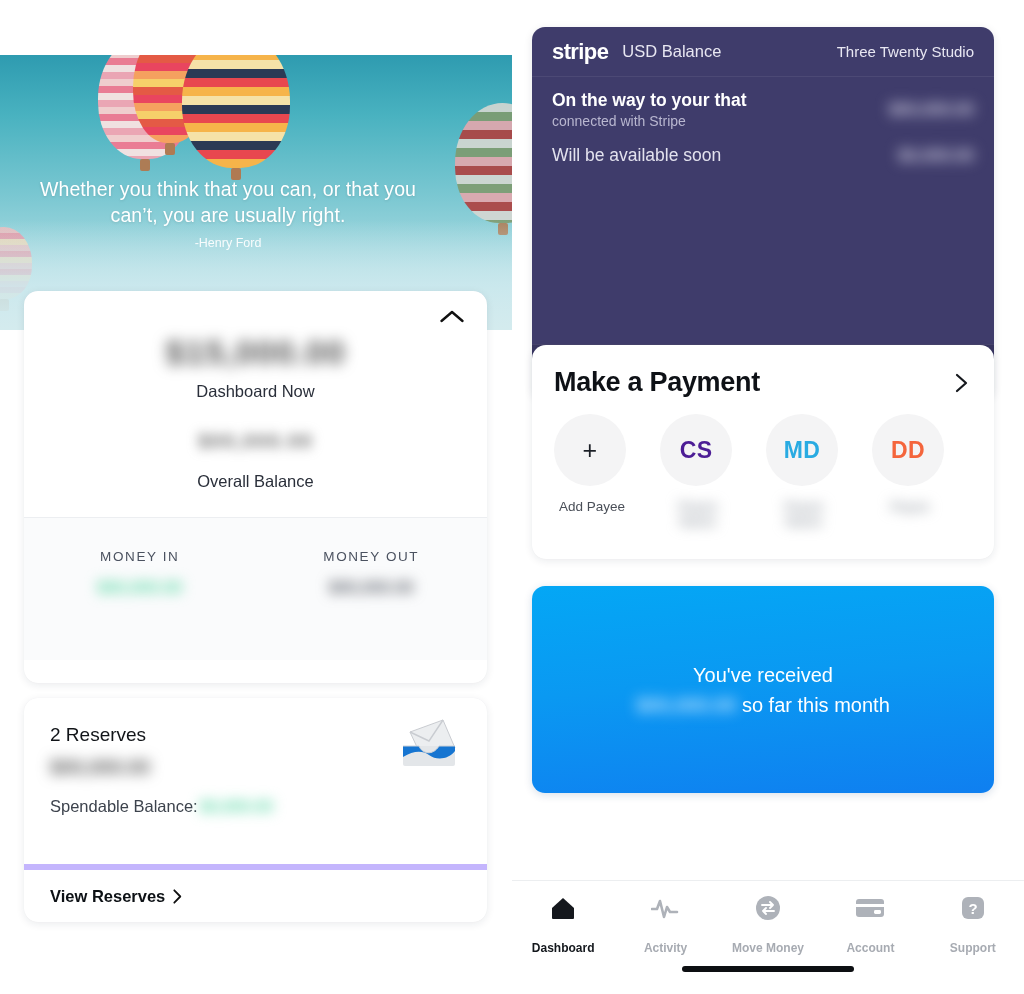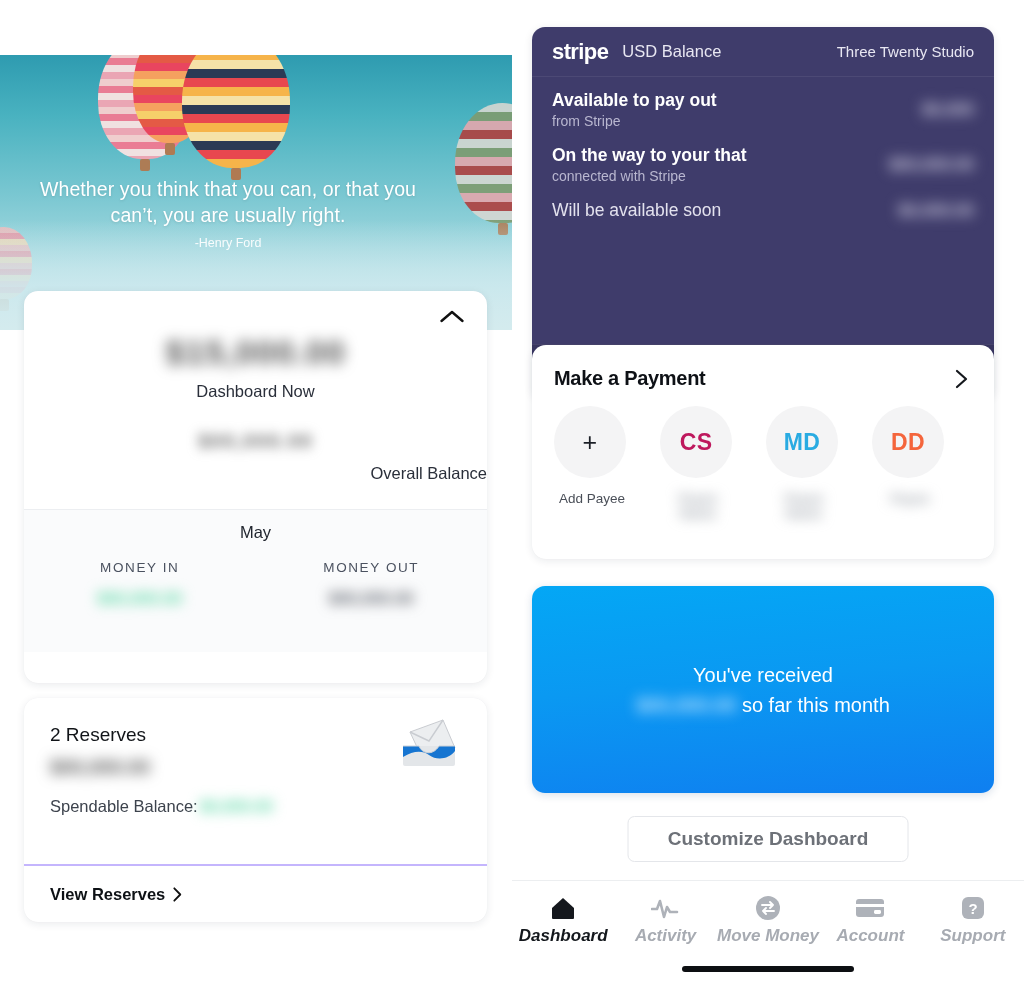--- a/index.html
+++ b/index.html
@@ -97,21 +97,21 @@
     position:absolute; right: 22px; top: 18px; width: 26px; height: 16px; cursor: pointer;
   }
   .balance-top { padding: 42px 0 26px; text-align: center; }
   .blur-amt {
     display:inline-block; border-radius: 6px;
     filter: blur(7px); color: #555; font-weight: 700;
   }
   .amt-big { font-size: 34px; letter-spacing: 1px; }
   .amt-mid { font-size: 21px; letter-spacing: 1px; color:#777; filter: blur(6px); }
   .amt-label { font-size: 16.5px; color: #2a2f3a; margin-top: 10px; }
-  .sub-label { font-size: 16.5px; color: #2a2f3a; margin-top: 11px; text-align: right; }
+  .sub-label { font-size: 16.5px; color: #2a2f3a; margin-top: 19px; }
   .month-band {
     border-top: 1px solid #eceef1; background: #fafbfc;
     height: 143px; padding-top: 13px; text-align: center;
   }
   .month-name { font-size: 16.5px; color: #21262f; }
   .io-row { display: flex; margin-top: 18px; }
   .io-col { flex: 1; text-align: center; }
   .io-head { font-size: 13.5px; letter-spacing: 1.6px; color: #4b5260; font-weight: 500; }
   .io-val { margin-top: 14px; font-size: 17px; font-weight: 700; filter: blur(6.5px); display:inline-block; }
   .io-in { color: #5ed9a6; }
@@ -121,21 +121,21 @@
     position: absolute; left: 24px; top: 698px; width: 463px; height: 224px; overflow: hidden;
   }
   .res-body { padding: 26px 26px 0 26px; position: relative; }
   .res-title { font-size: 19px; color: #111418; font-weight: 400; }
   .res-amount { margin-top: 10px; font-size: 20px; font-weight: 700; color:#555; filter: blur(7px); display:inline-block; }
   .res-spend { margin-top: 18px; font-size: 16.5px; color: #3d434d; display:flex; align-items:center; gap:2px;}
   .res-spend-val { font-weight: 600; color:#5fd9a8; filter: blur(6.5px); display:inline-block; }
   .tray-icon { position: absolute; right: 22px; top: 10px; width: 72px; height: 66px; }
   .res-footer {
     position:absolute; left:0; right:0; bottom:0; height:58px;
-    border-top:2px solid #c4b5fd; display:flex; align-items:center; padding-left:26px;
+    border-top:6px solid #c4b5fd; display:flex; align-items:center; padding-left:26px;
   }
   .res-footer-link { font-size: 16.5px; font-weight: 700; color:#0d1115; display:flex; align-items:center; gap:8px; cursor:pointer;}
 
   
   .right-pane { position: absolute; left: 512px; top: 0; width: 512px; height: 994px; background:#fff; }
 
   .stripe-card {
     position:absolute; left: 20px; top: 27px; width: 462px; height: 373px;
     background: #3f3c6b; border-radius: 13px; overflow:hidden;
     box-shadow: 0 2px 9px rgba(20,30,50,.10);
@@ -159,21 +159,21 @@
     display:flex; align-items:flex-end; padding: 0 20px;
     border-top: 1px solid rgba(255,255,255,.08);
   }
   .total-label { font-size: 21px; color:#fff; font-weight: 400; }
   .total-val { margin-left:auto; font-size: 19px; font-weight:700; color:#4fb8bd; filter: blur(7px); }
 
   .pay-card {
     position:absolute; left:20px; top: 345px; width: 462px; height: 214px;
   }
   .pay-head { display:flex; align-items:center; padding: 22px 22px 0 22px; }
-  .pay-title { font-size: 20px; font-weight: 800; color:#0e1116; letter-spacing:-.3px;}
+  .pay-title { font-size: 27px; font-weight: 800; color:#0e1116; letter-spacing:-.3px;}
   .pay-chev { margin-left:auto; width: 20px; height: 22px; cursor:pointer; }
   .payees { display:flex; padding: 16px 22px 0 22px; gap: 30px; }
   .payee { width: 76px; text-align:center; cursor:pointer; }
   .avatar {
     width: 72px; height: 72px; border-radius: 50%; background:#f4f4f5;
     display:flex; align-items:center; justify-content:center;
     font-size: 23px; font-weight: 800; letter-spacing:.3px;
   }
   .avatar.plus { font-size: 25px; font-weight: 500; color:#1b1f26; }
   .payee-name { margin-top: 13px; font-size: 13.5px; color:#4a4f58; }
@@ -198,21 +198,21 @@
     font-size: 19px; font-weight: 700; color:#6d7178; cursor:pointer;
   }
 
   .tabbar {
     position:absolute; left:0; bottom:0; width: 512px; height: 114px;
     border-top: 1px solid #eceef0; background:#fff;
   }
   .tabs { display:flex; padding-top: 12px; }
   .tab { flex:1; text-align:center; cursor:pointer; }
   .tab .ticon { height: 30px; display:flex; align-items:center; justify-content:center; }
-  .tab .tlabel { margin-top: 3px; font-size: 17px; color:#a7abb2; font-weight: 600; font-style: italic; }
+  .tab .tlabel { margin-top: 18px; font-size: 12px; color:#a7abb2; font-weight: 600; }
   .tab.active .tlabel { color:#13171c; }
   .home-indicator {
     position:absolute; left:50%; transform:translateX(-50%); bottom: 22px;
     width: 172px; height: 6px; border-radius: 3px; background:#0d0f12;
   }
 </style>
 </head>
 <body>
 
 <div class="screen">
@@ -262,21 +262,20 @@
       <svg class="chev-up" viewBox="0 0 26 16">
         <path d="M2.5 12 L13 3 L23.5 12" stroke="#111" stroke-width="2.4" fill="none" stroke-linecap="round" stroke-linejoin="round"></path>
       </svg>
       <div class="balance-top">
         <div><span class="blur-amt amt-big">$15,000.00</span></div>
         <div class="amt-label">Dashboard Now</div>
         <div style="margin-top:28px"><span class="blur-amt amt-mid">$00,000.00</span></div>
         <div class="sub-label">Overall Balance</div>
       </div>
       <div class="month-band">
-        <div class="month-name">May</div>
         <div class="io-row">
           <div class="io-col">
             <div class="io-head">MONEY IN</div>
             <div><span class="io-val io-in">$00,000.00</span></div>
           </div>
           <div class="io-col">
             <div class="io-head">MONEY OUT</div>
             <div><span class="io-val io-out">$00,000.00</span></div>
           </div>
         </div>
@@ -316,27 +315,20 @@
 
     <div class="stripe-card">
       <div class="stripe-head">
         <span class="stripe-logo">stripe</span>
         <span class="stripe-sub">USD Balance</span>
         <span class="stripe-acct">Three Twenty Studio</span>
       </div>
       <div class="stripe-rows">
         <div class="s-row">
           <div class="s-texts">
-            <div class="s-t1">Available to pay out</div>
-            <div class="s-t2">from Stripe</div>
-          </div>
-          <div class="s-val">$0,000</div>
-        </div>
-        <div class="s-row">
-          <div class="s-texts">
             <div class="s-t1">On the way to your that</div>
             <div class="s-t2">connected with Stripe</div>
           </div>
           <div class="s-val">$00,000.00</div>
         </div>
         <div class="s-row">
           <div class="s-texts">
             <div class="s-t1 light">Will be available soon</div>
           </div>
           <div class="s-val">$0,000.00</div>
@@ -354,21 +346,21 @@
         <svg class="pay-chev" viewBox="0 0 20 22">
           <path d="M5 3 L14 11 L5 19" stroke="#15181d" stroke-width="2.2" fill="none" stroke-linecap="round" stroke-linejoin="round"></path>
         </svg>
       </div>
       <div class="payees">
         <div class="payee">
           <div class="avatar plus">+</div>
           <div class="payee-name">Add Payee</div>
         </div>
         <div class="payee">
-          <div class="avatar" style="color:#be185d">CS</div>
+          <div class="avatar" style="color:#4c1d95">CS</div>
           <div class="payee-name blurred">Payee Name</div>
         </div>
         <div class="payee">
           <div class="avatar" style="color:#29ABE2">MD</div>
           <div class="payee-name blurred">Payee Name</div>
         </div>
         <div class="payee">
           <div class="avatar" style="color:#F4653C">DD</div>
           <div class="payee-name blurred">Payee</div>
         </div>
@@ -376,21 +368,20 @@
     </div>
 
     <div class="promo-card">
       <div class="promo-text">
         <span>You've received</span><br>
         <span class="promo-amount">$00,000.00</span>
         <span>so far this month</span>
       </div>
     </div>
 
-    <div class="customize-btn">Customize Dashboard</div>
 
     <div class="tabbar">
       <div class="tabs">
         <div class="tab active">
           <div class="ticon">
             <svg width="26" height="24" viewBox="0 0 26 24">
               <path d="M13 2 L24 12 v10 a1 1 0 0 1 -1 1 h-20 a1 1 0 0 1 -1 -1 V12 Z" fill="#15181d"></path>
             </svg>
           </div>
           <div class="tlabel">Dashboard</div>

